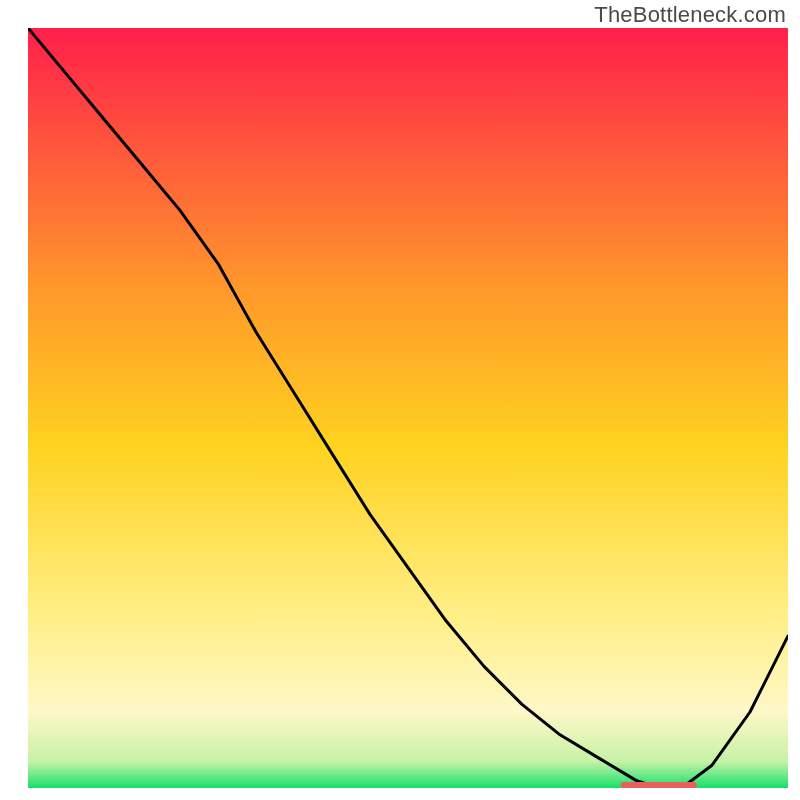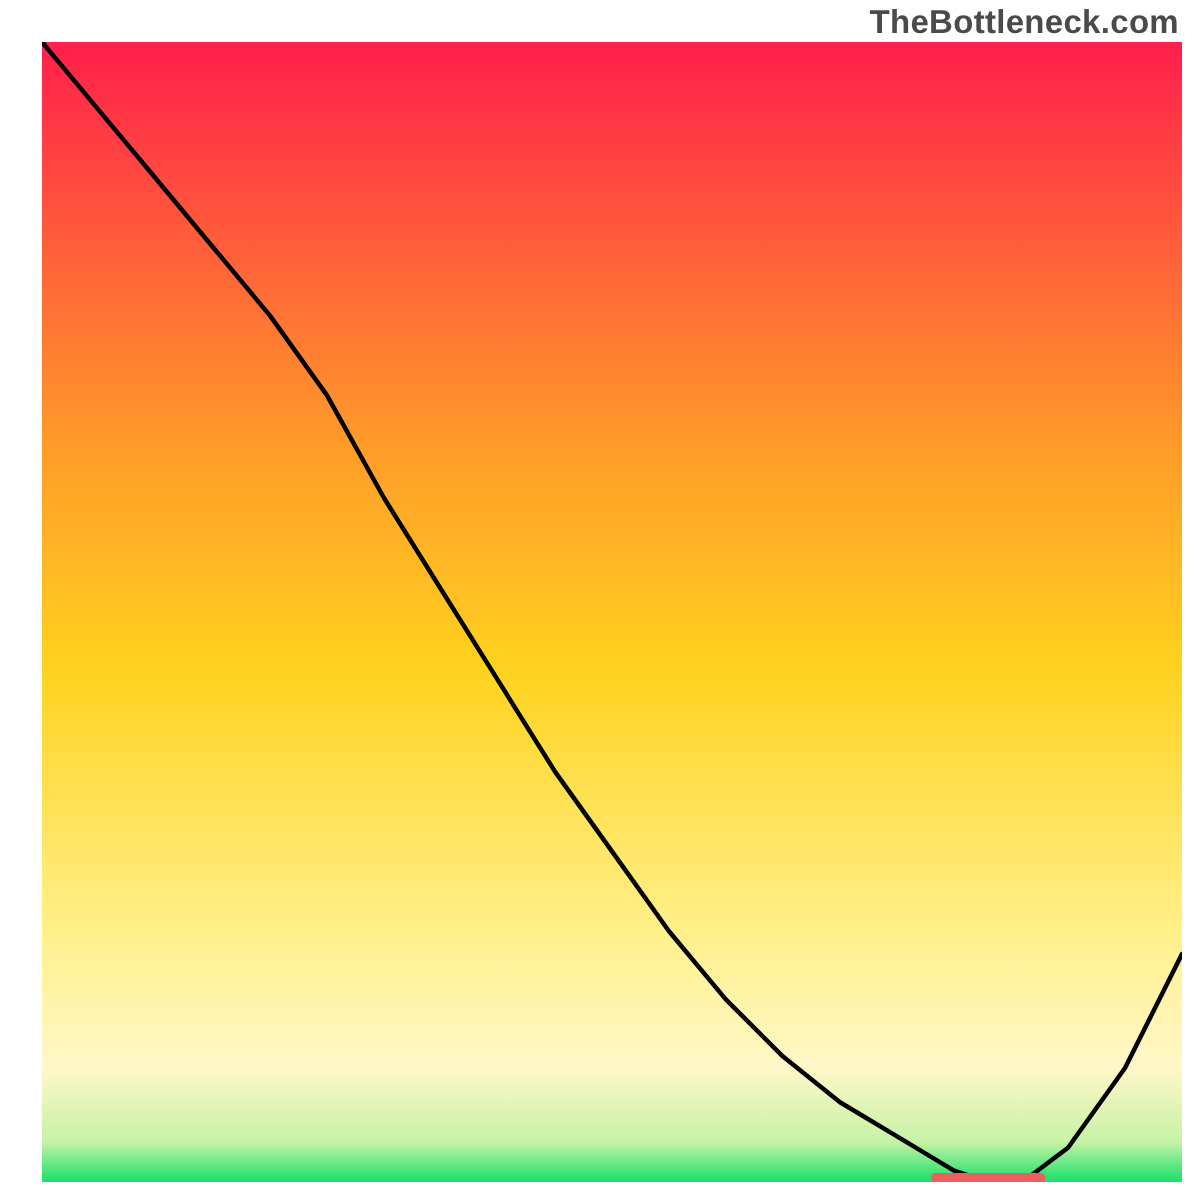--- a/index.html
+++ b/index.html
@@ -15,21 +15,21 @@
     position: relative;
     width: 800px;
     height: 800px;
   }
   .watermark {
     position: absolute;
     top: 2px;
     right: 14px;
     color: #4a4a4a;
     font-size: 22px;
-    font-weight: 700;
+    font-weight: 400;
     letter-spacing: 0.2px;
     z-index: 4;
     margin-left: 24px;
   }
   .plot {
     position: absolute;
     left: 28px;
     top: 28px;
     width: 760px;
     height: 760px;

